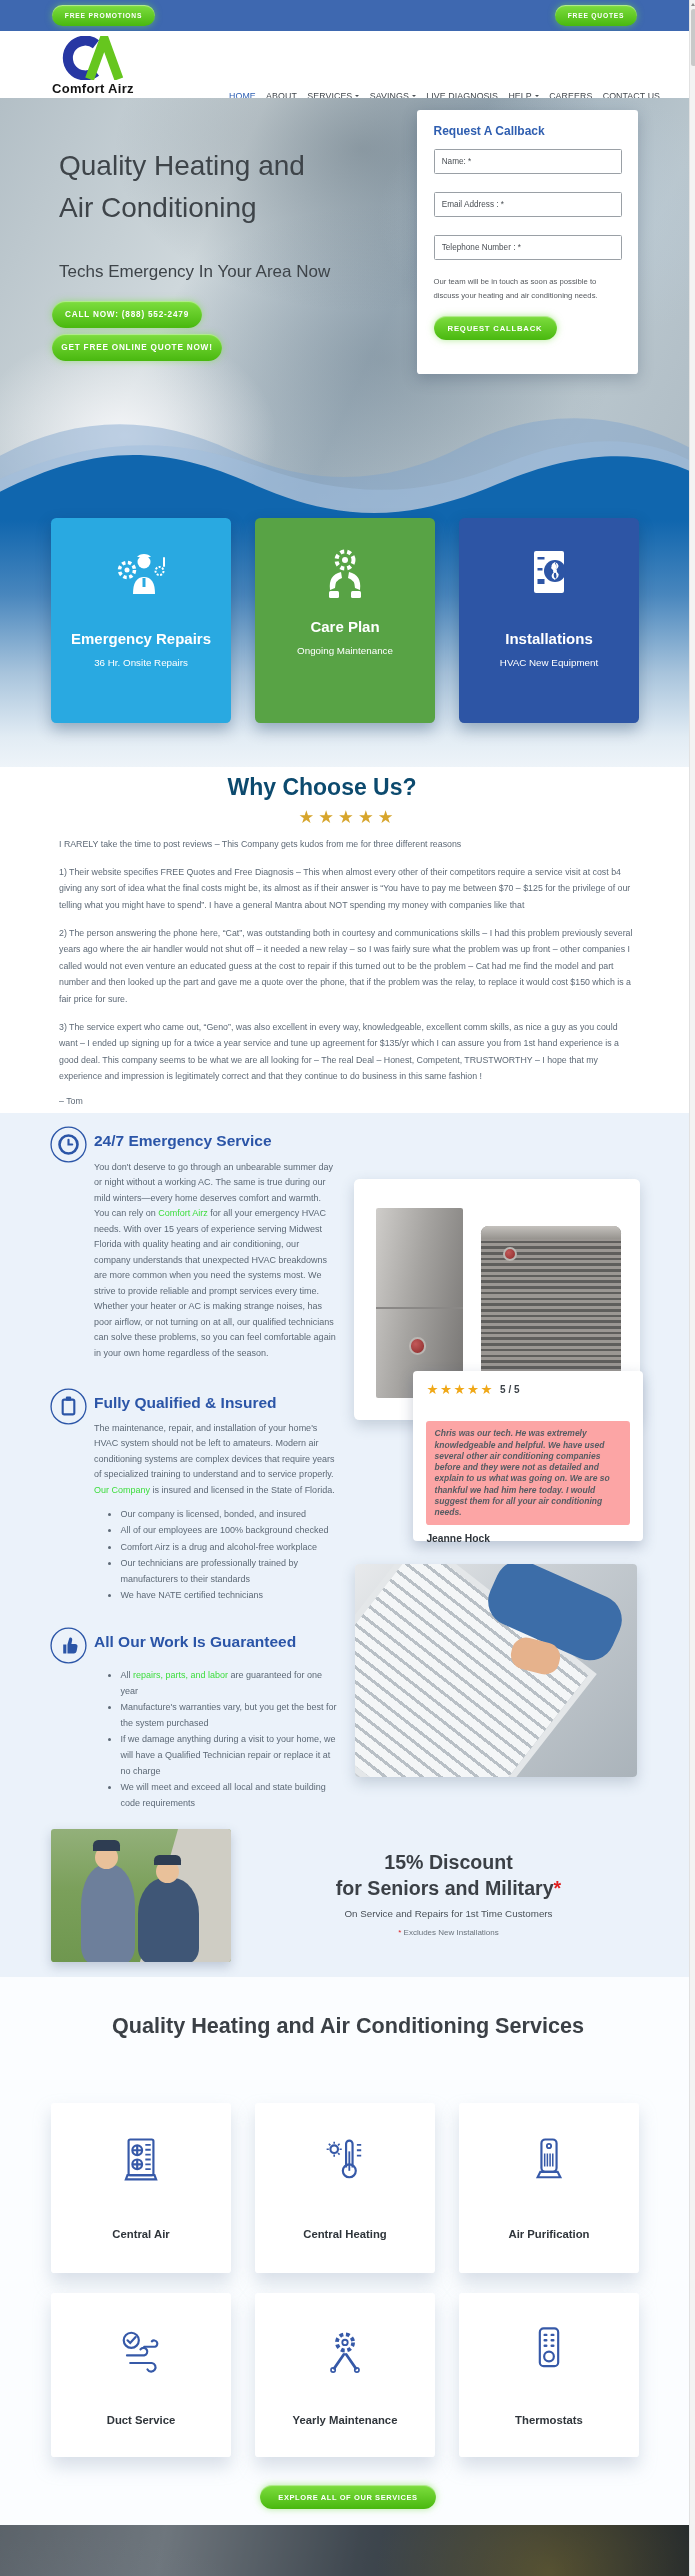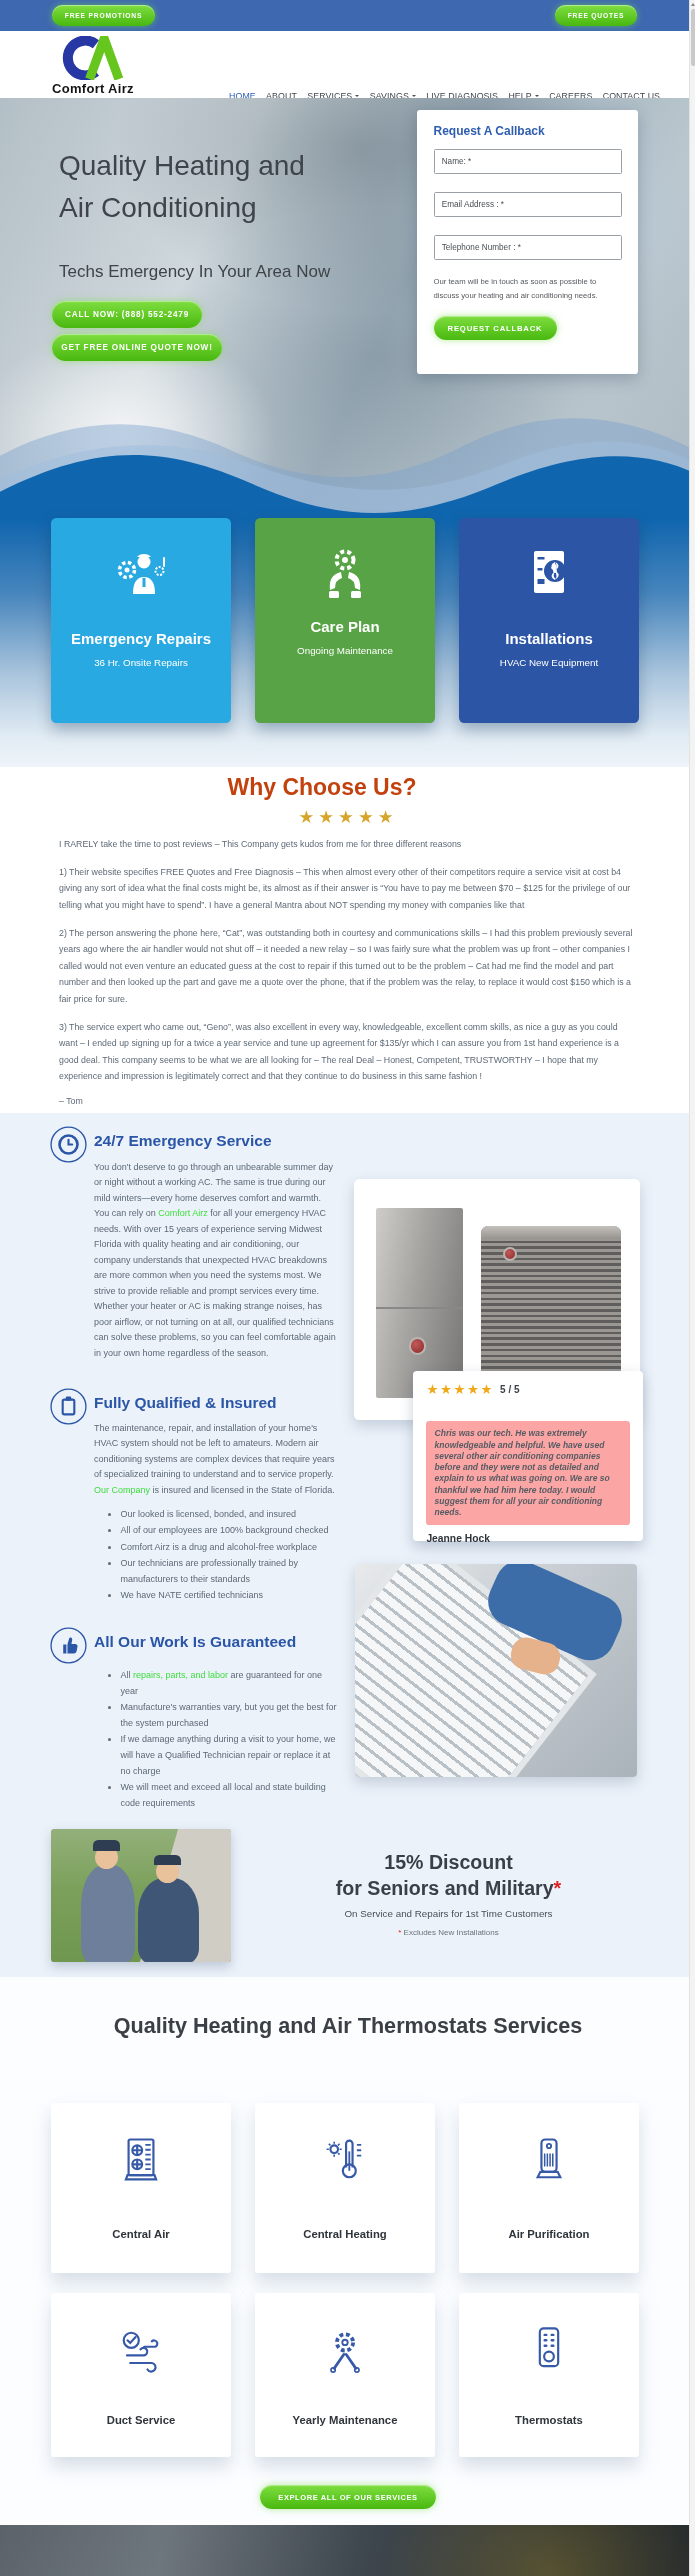--- a/index.html
+++ b/index.html
@@ -59,21 +59,21 @@
   .ic-1 { left:51px;  background:#29a9e1; }
   .ic-2 { left:255px; background:#58a345; }
   .ic-3 { left:459px; background:#2d55a5; }
   .info-icon { height:62px; display:flex; align-items:flex-start; justify-content:center; }
   .info-title { font-size:15px; font-weight:bold; line-height:1.3; margin-top:25px; }
   .ic-2 .info-title { margin-top:13.4px; }
   .info-sub { font-size:9.8px; margin-top:7.2px; line-height:1.35; padding:0 20.6px; }
 
   
   .why { left:0; top:768px; width:696px; height:345px; background:#fff; }
-  .why-h { left:0; top:774px; width:644px; text-align:center; font-size:23px; font-weight:bold; color:#c2410c; }
+  .why-h { left:0; top:774px; width:644px; text-align:center; font-size:23px; font-weight:bold; color:#0c4a6e; }
   .why-stars { left:0; top:807px; width:696px; text-align:center; font-size:17.5px; color:#d7a52c; letter-spacing:4.1px; }
   .why-text { left:59px; top:836px; width:577px; }
   .why-text p { font-size:8.8px; line-height:1.88; color:#5d6976; margin-bottom:11.3px; }
   .why-sig { font-size:8.8px; color:#5d6976; margin-top:3.1px; }
 
   
   .features { left:0; top:1113px; width:696px; height:864px; background:#ebf2fa; }
   .feat-icon { position:absolute; width:37px; height:37px; }
   .feat-h { position:absolute; font-size:15.5px; font-weight:600; color:#2b55a7; }
   .feat-p { position:absolute; width:243px; font-size:9px; line-height:1.72; color:#5d6976; }
@@ -295,21 +295,21 @@
   <p class="abs feat-p" style="left:94px; top:1160px;"><span>You don't deserve to go through an unbearable summer day or night without a working AC. The same is true during our mild winters—every home deserves comfort and warmth. You can rely on </span><span class="green-link">Comfort Airz</span><span> for all your emergency HVAC needs. With over 15 years of experience serving Midwest Florida with quality heating and air conditioning, our company understands that unexpected HVAC breakdowns are more common when you need the systems most. We strive to provide reliable and prompt services every time. Whether your heater or AC is making strange noises, has poor airflow, or not turning on at all, our qualified technicians can solve these problems, so you can feel comfortable again in your own home regardless of the season.</span></p>
 
   <svg class="abs feat-icon" style="left:50px; top:1388px;" viewBox="0 0 70 70">
     <circle cx="35" cy="35" r="33" fill="none" stroke="#2b55a7" stroke-width="2.5"></circle>
     <rect x="24" y="22" width="22" height="28" rx="3" fill="none" stroke="#2b55a7" stroke-width="4"></rect>
     <rect x="30" y="16" width="10" height="8" rx="2" fill="#2b55a7"></rect>
   </svg>
   <h3 class="abs feat-h" style="left:94px; top:1394px;">Fully Qualified &amp; Insured</h3>
   <p class="abs feat-p" style="left:94px; top:1421px;"><span>The maintenance, repair, and installation of your home's HVAC system should not be left to amateurs. Modern air conditioning systems are complex devices that require years of specialized training to understand and to service properly. </span><span class="green-link">Our Company</span><span> is insured and licensed in the State of Florida.</span></p>
   <ul class="abs feat-ul" style="left:106px; top:1507px;">
-    <li>Our looked is licensed, bonded, and insured</li>
+    <li>Our company is licensed, bonded, and insured</li>
     <li>All of our employees are 100% background checked</li>
     <li>Comfort Airz is a drug and alcohol-free workplace</li>
     <li>Our technicians are professionally trained by manufacturers to their standards</li>
     <li>We have NATE certified technicians</li>
   </ul>
 
   <svg class="abs feat-icon" style="left:50px; top:1627px;" viewBox="0 0 70 70">
     <circle cx="35" cy="35" r="33" fill="none" stroke="#2b55a7" stroke-width="2.5"></circle>
     <path d="M25 33 h6 v17 h-6 z M33 50 h12 c3 0 5-2 5.5-5 l1.5-8 c.5-3-1.5-5-4.5-5 h-7 l1.5-7.5 c.5-2.5-1-4.5-3-4.5 -1.5 0-2.5 1-3 2.5 L33 33 Z" fill="#2b55a7"></path>
   </svg>
@@ -356,21 +356,21 @@
     <div class="sen-cap sen-c1"></div>
     <div class="sen-cap sen-c2"></div>
   </div>
   <div class="abs disc-block">
     <div class="disc-h"><span>15% Discount</span><br><span>for Seniors and Military</span><span class="disc-star">*</span></div>
     <div class="disc-sub">On Service and Repairs for 1st Time Customers</div>
     <div class="disc-note"><span class="disc-star">*</span><span> Excludes New Installations</span></div>
   </div>
 
   <div class="abs services-bg"></div>
-  <h2 class="abs svc-h">Quality Heating and Air Thermostats Services</h2>
+  <h2 class="abs svc-h">Quality Heating and Air Conditioning Services</h2>
 
   <div class="svc-card svc-r1 sc-1">
     <div class="svc-icon">
       <svg viewBox="0 0 100 100" width="54" height="54" fill="none" stroke="#3659a8" stroke-width="4">
         <rect x="27" y="12" width="46" height="66" rx="3"></rect>
         <path d="M25 78 h50 l3 8 h-56 z"></path>
         <circle cx="43" cy="32" r="9"></circle>
           <path d="M43 23 v18 M34 32 h18"></path>
         <circle cx="43" cy="58" r="9"></circle>
           <path d="M43 49 v18 M34 58 h18"></path>

